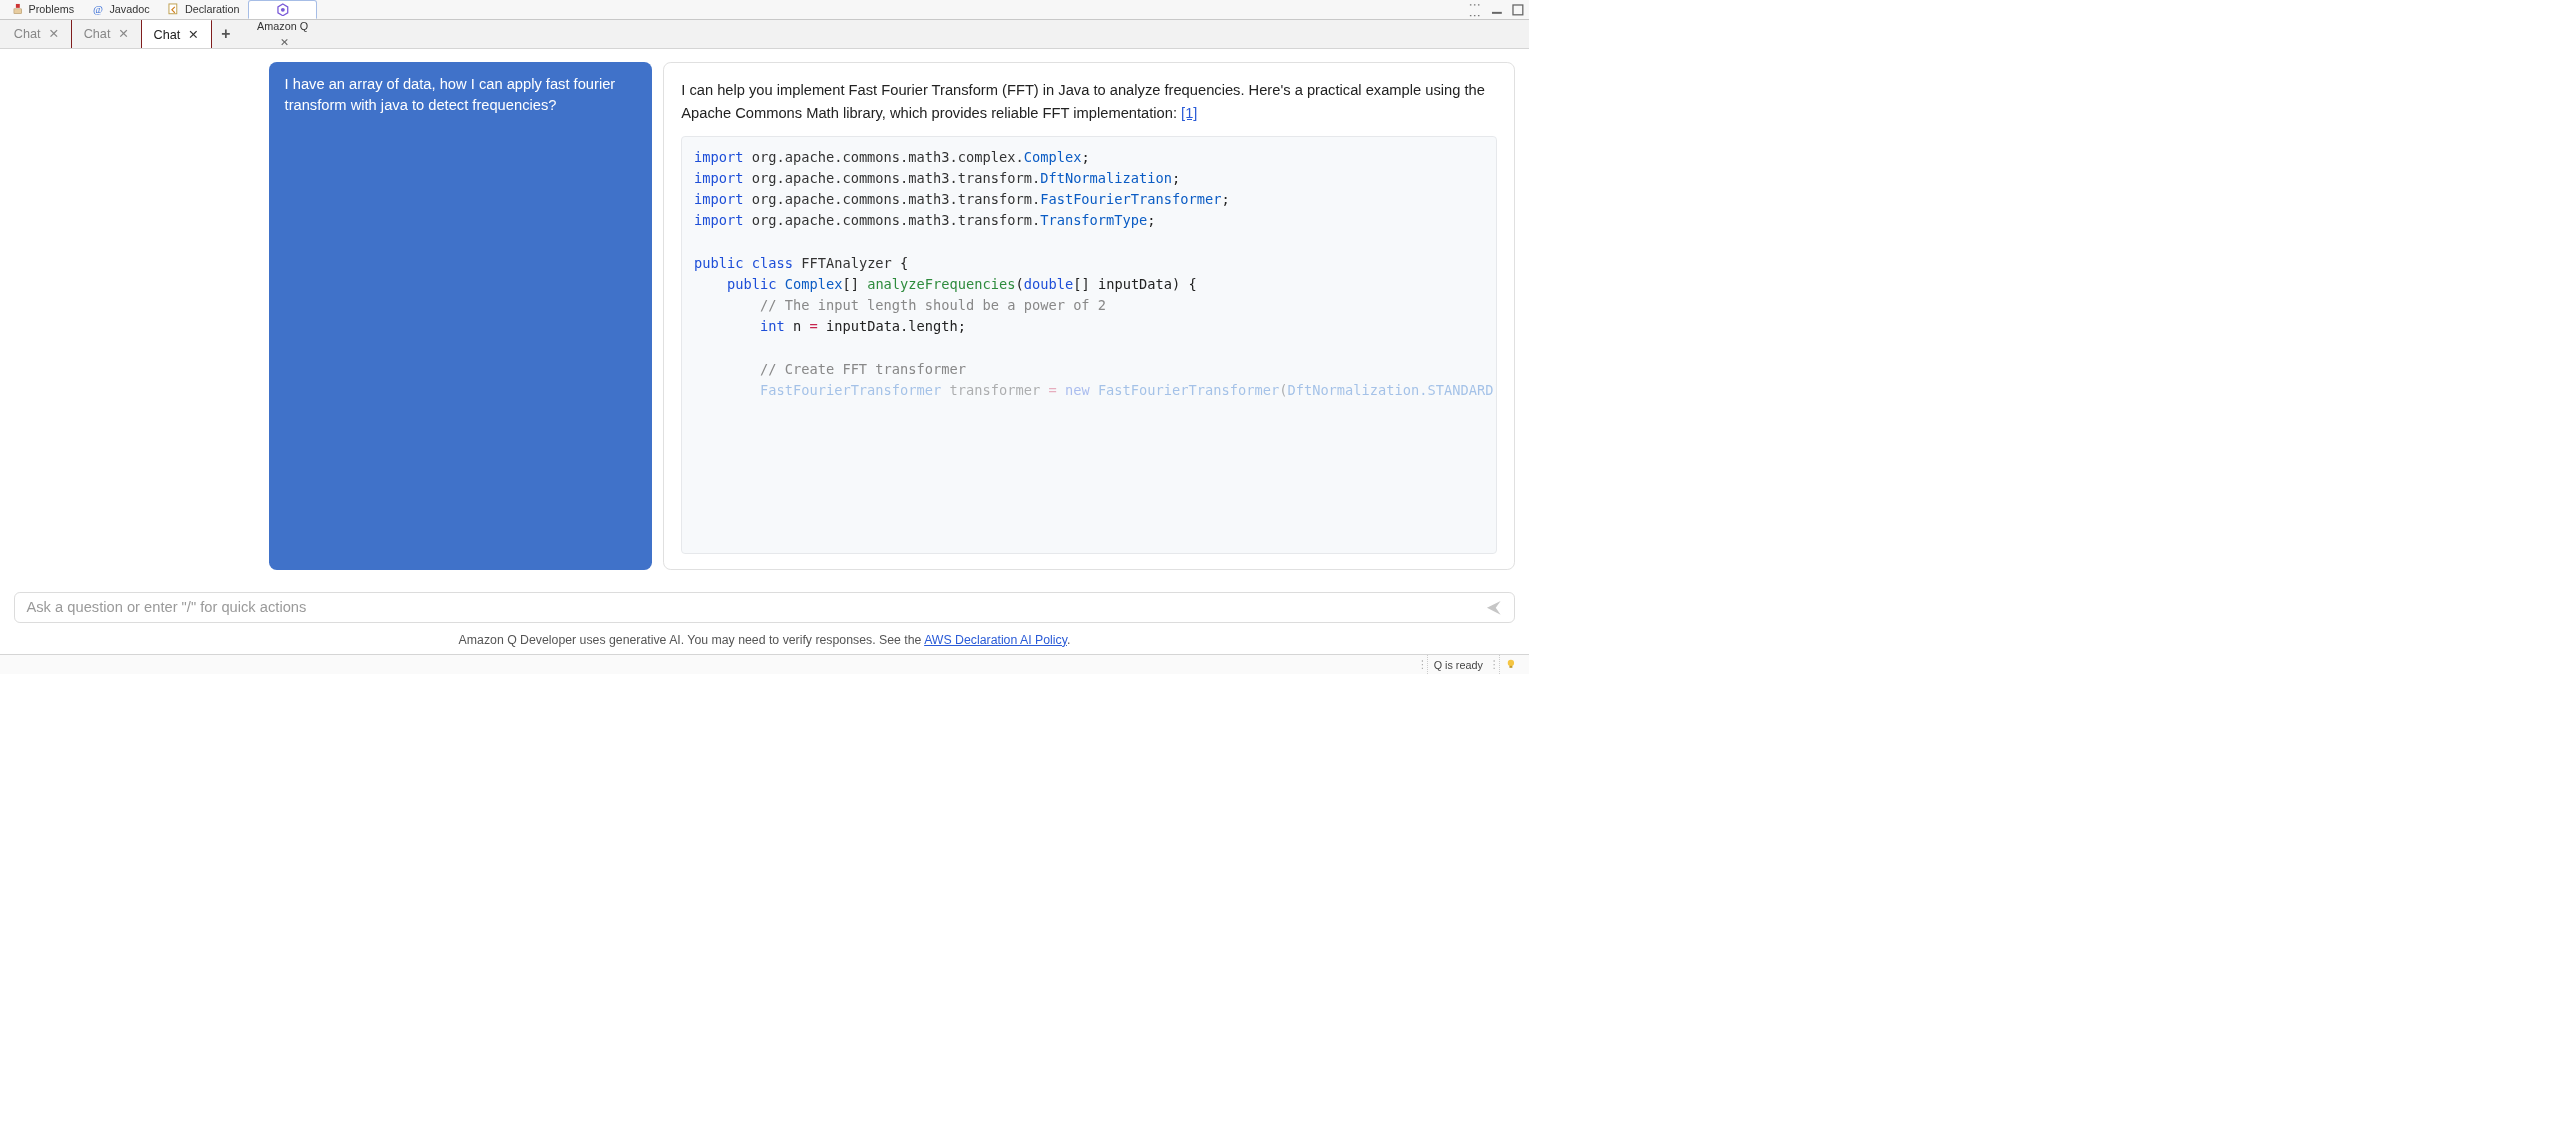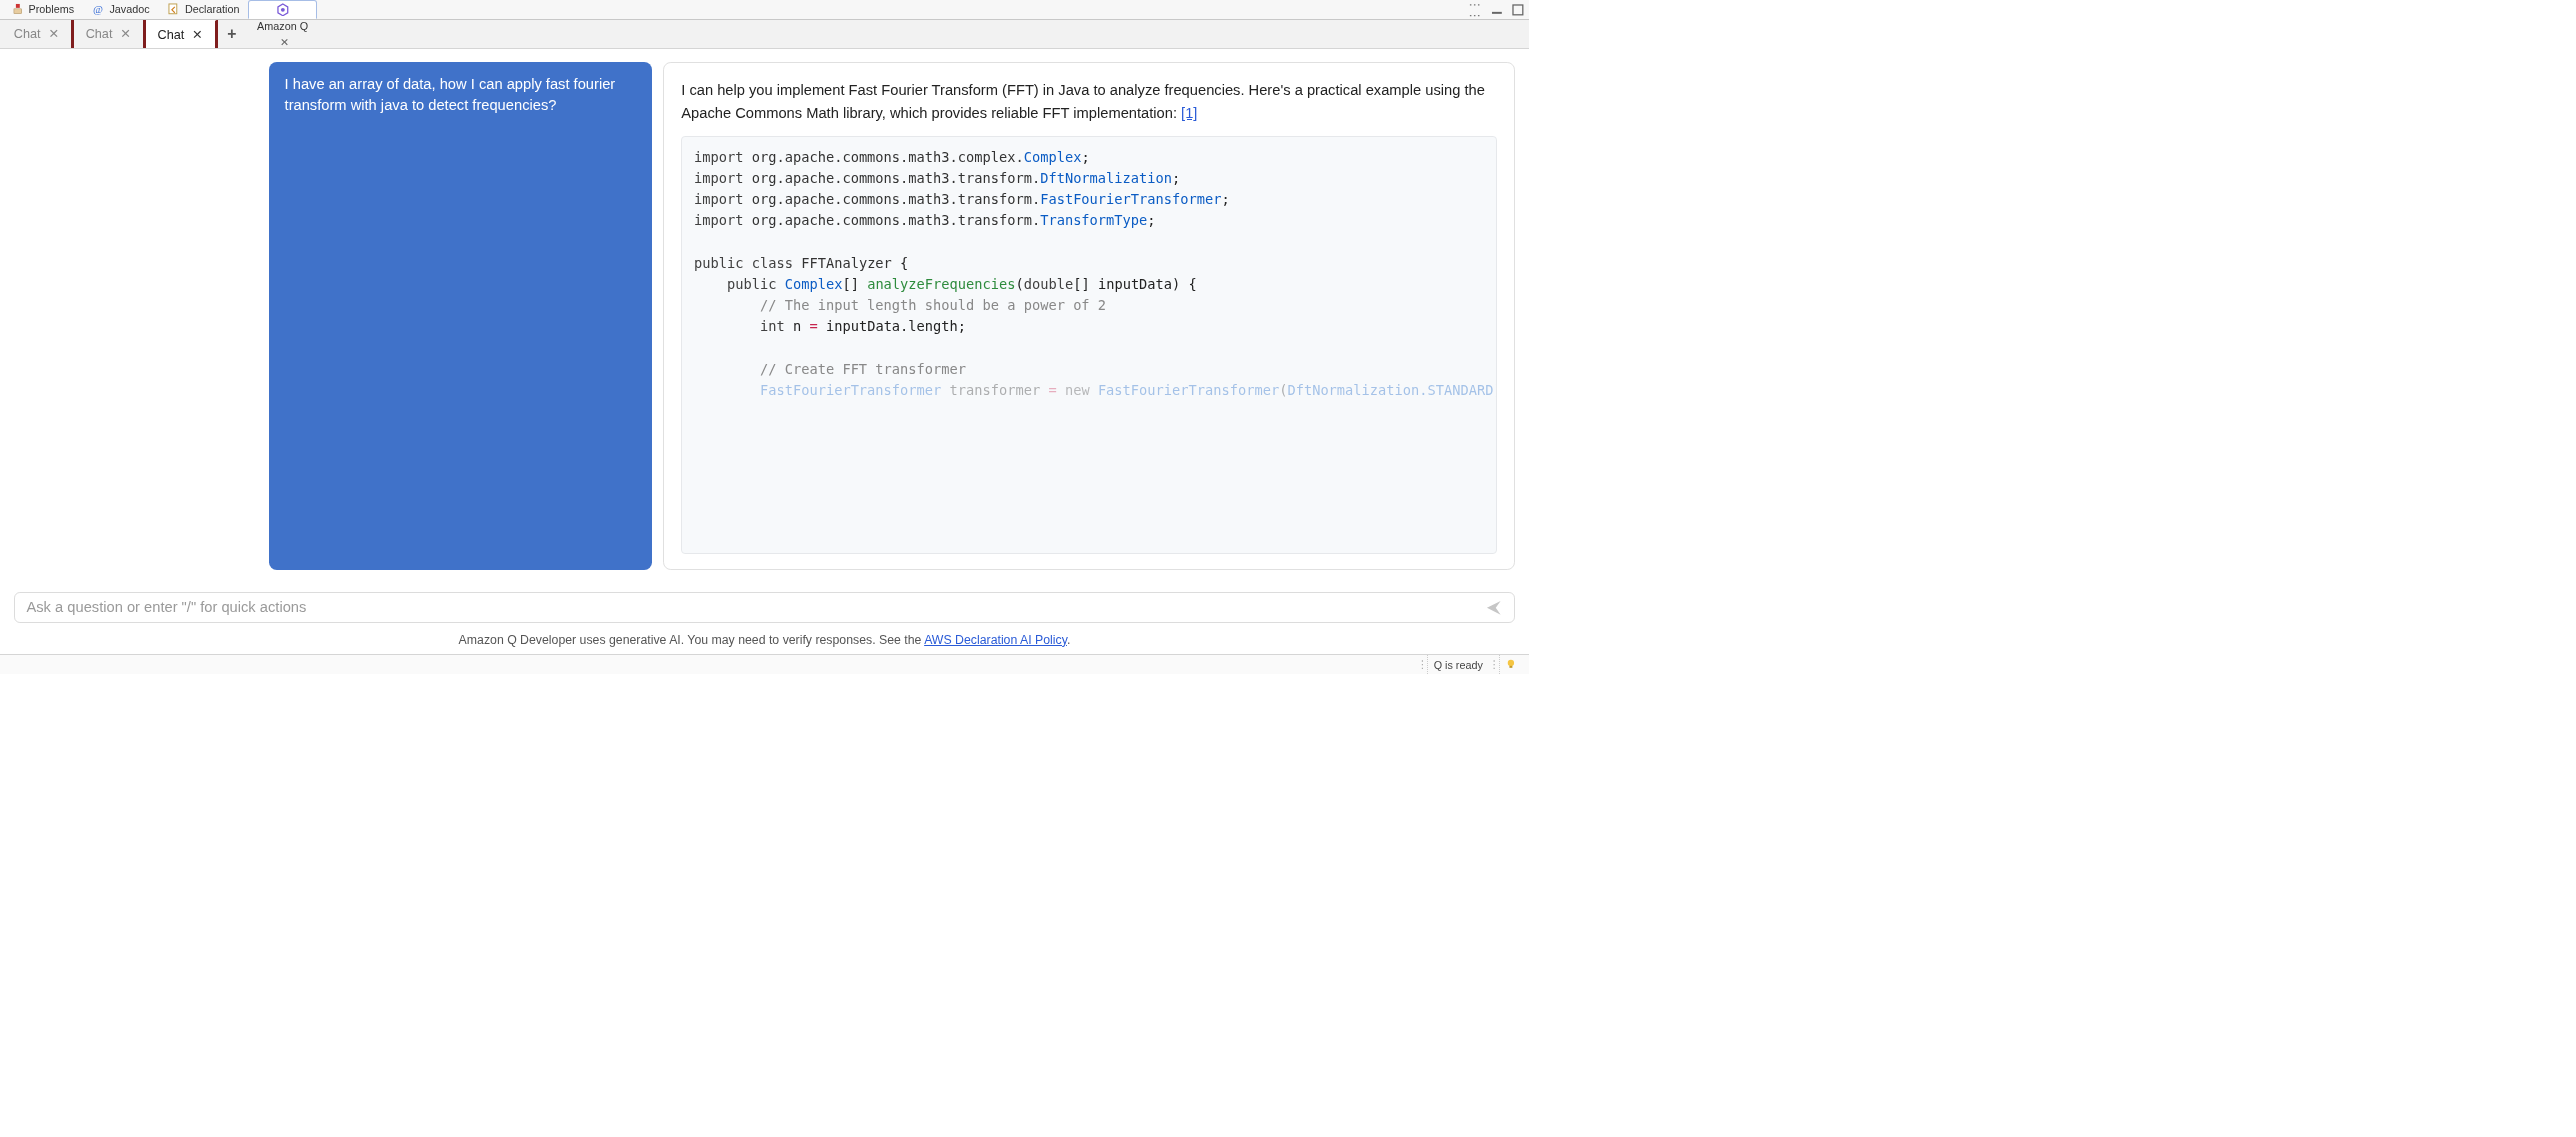--- a/index.html
+++ b/index.html
@@ -65,21 +65,21 @@
     padding-left: 2px;
   }
   .subtab {
     display: flex;
     align-items: center;
     gap: 7.8px;
     padding: 0 11.8px;
     height: 29px;
     font-size: 12.7px;
     color: #888;
-    border-right: 3px solid #7f1d1d;
+    border-right: 1px solid #7f1d1d;
     cursor: pointer;
   }
   .subtab.active {
     background: #fff;
     color: #222;
     border-top: 2px solid #fff;
   }
   .subtab .close-x { color: #888; font-size: 12.7px; }
   .subtab.active .close-x { color: #333; }
   .subtab.plus { border-right:none; color:#555; font-size:15.7px; font-weight:bold; padding:0 9.8px; }
@@ -120,21 +120,21 @@
     border: 1px solid #e6e8eb;
     border-radius: 3.9px;
     padding: 9.8px 11.8px;
     font-family: "SF Mono", Menlo, Consolas, monospace;
     font-size: 13.7px;
     line-height: 1.55;
     white-space: pre;
     overflow: hidden;
     flex: 1;
   }
-  .tok-kw { color: #404040; }
+  .tok-kw { color: #1d4ed8; }
   .tok-pkg { color: #333; }
   .tok-type { color: #0b5cc4; }
   .tok-cls { color: #333; text-align: right; }
   .tok-method { color: #2e8b3d; }
   .tok-op { color: #c7254e; }
   .tok-comment { color: #888; margin-top: 24px; }
   
   .input-row {
     border: 1px solid #dcdcdc;
     border-radius: 5.9px;

